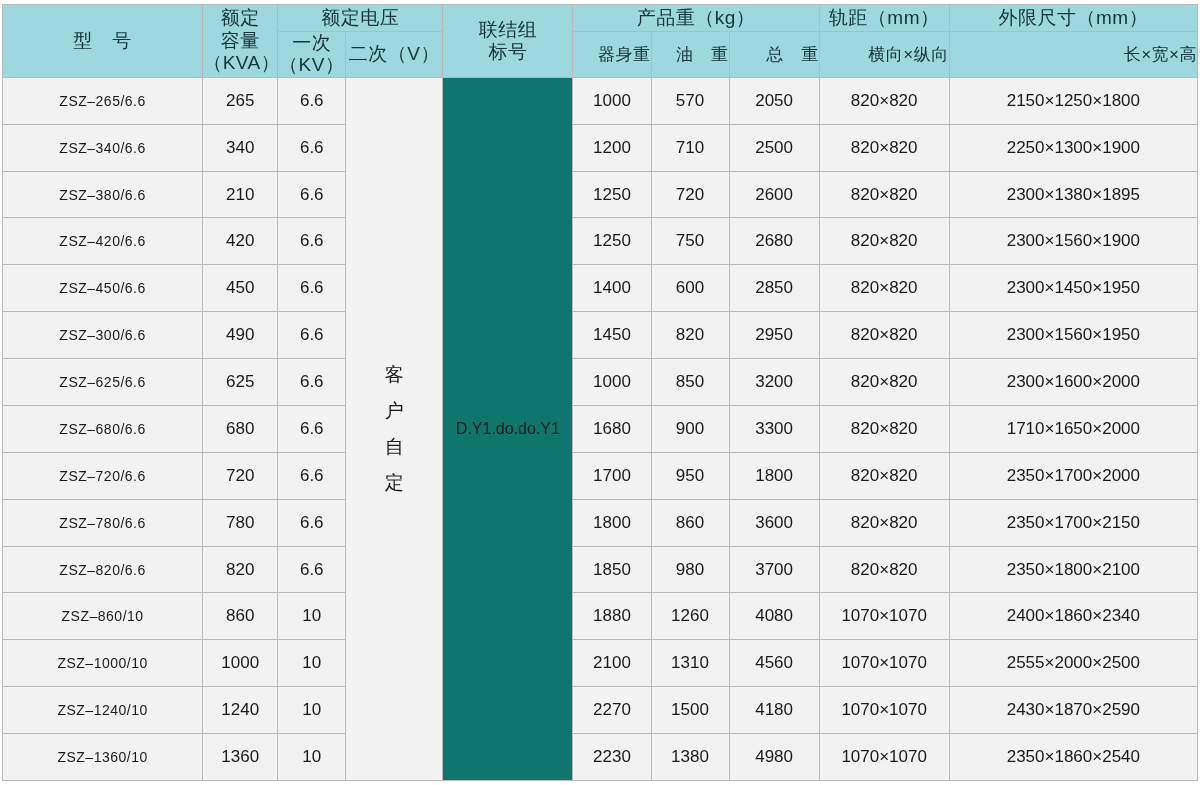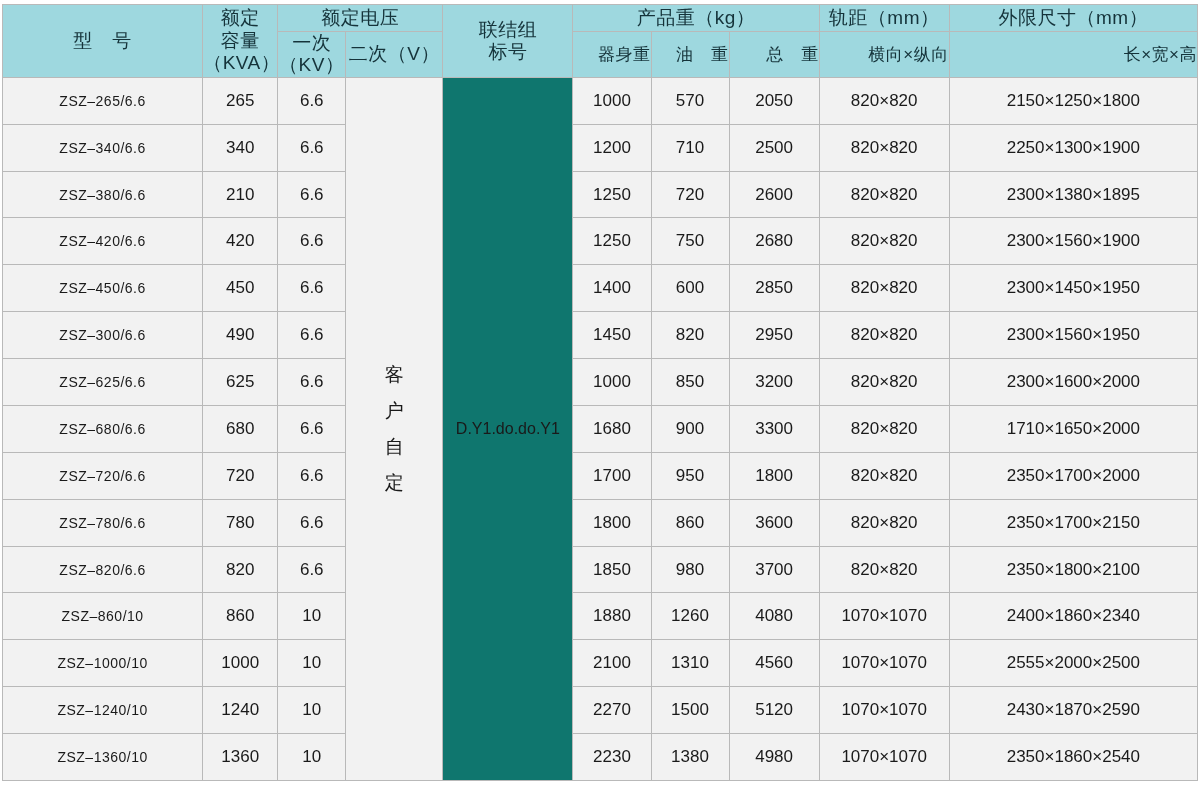--- a/index.html
+++ b/index.html
@@ -262,21 +262,21 @@
         <td>4560</td>
         <td>1070×1070</td>
         <td>2555×2000×2500</td>
       </tr>
       <tr>
         <td class="model">ZSZ–1240/10</td>
         <td>1240</td>
         <td>10</td>
         <td>2270</td>
         <td>1500</td>
-        <td>5120</td>
+        <td>4180</td>
         <td>1070×1070</td>
         <td>2430×1870×2590</td>
       </tr>
       <tr>
         <td class="model">ZSZ–1360/10</td>
         <td>1360</td>
         <td>10</td>
         <td>2230</td>
         <td>1380</td>
         <td>4980</td>

